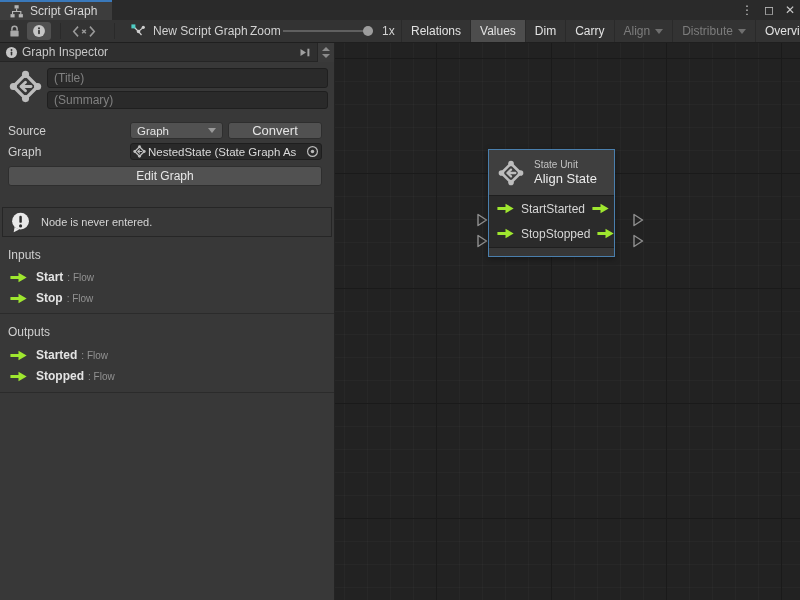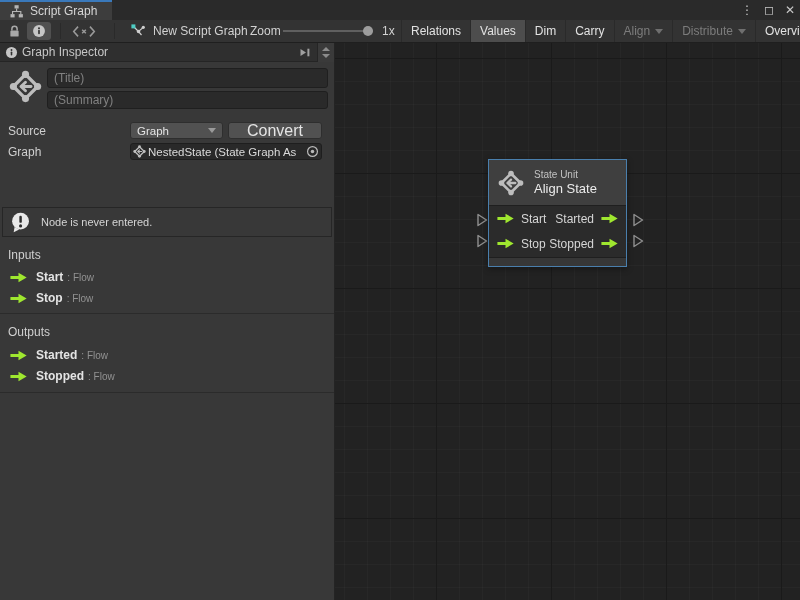--- a/index.html
+++ b/index.html
@@ -66,21 +66,21 @@
   .lbl-source { top:81px; }
   .lbl-graph  { top:102px; }
   .dropdown {
     position:absolute; left:130px; top:79px; width:93px; height:17px; background:#515151;
     border-radius:3px; display:flex; align-items:center; justify-content:space-between;
     padding:0 6px; font-size:11.5px; color:#e4e4e4; border:1px solid #2e2e2e;
   }
   .btn-convert {
     position:absolute; left:228px; top:79px; width:94px; height:17px; background:#515151;
     border-radius:3px; display:flex; align-items:center; justify-content:center;
-    font-size:16px; color:#e4e4e4; border:1px solid #2e2e2e;
+    font-size:13px; color:#e4e4e4; border:1px solid #2e2e2e;
   }
   .object-field {
     position:absolute; left:130px; top:100px; width:192px; height:17px; background:#292929;
     border:1px solid #1e1e1e; border-radius:3px; display:flex; align-items:center;
     padding:0 2px; overflow:hidden;
   }
   .object-field-text { font-size:11.5px; color:#dadada; white-space:nowrap; overflow:hidden; flex:1; margin-left:2px; }
   .object-picker { flex:0 0 auto; }
   .btn-edit-graph {
     position:absolute; left:8px; top:123px; width:314px; height:20px; background:#515151;
@@ -109,21 +109,21 @@
     background-color:#222;
     background-image:
       linear-gradient(to right, #1a1a1a 1px, transparent 1px),
       linear-gradient(to bottom, #1a1a1a 1px, transparent 1px),
       linear-gradient(to right, rgba(255,255,255,0.022) 1px, transparent 1px),
       linear-gradient(to bottom, rgba(255,255,255,0.022) 1px, transparent 1px);
     background-size: 115px 115px, 115px 115px, 23px 23px, 23px 23px;
     background-position: 101px 15px, 101px 15px, 9px 15px, 9px 15px;
   }
   .node {
-    position:absolute; left:153px; top:116px; width:139px; height:108px;
+    position:absolute; left:153px; top:106px; width:127px; height:108px;
     border:1.5px solid #4A7FAD; background:#2b2b2b; box-shadow:0 2px 6px rgba(0,0,0,0.35);
   }
   .node-header { height:46px; background:#3f3f3f; border-bottom:1px solid #1f1f1f; display:flex; align-items:center; gap:10px; padding-left:9px; }
   .node-kind { font-size:10px; color:#c2c2c2; margin-bottom:1px; }
   .node-title { font-size:13px; color:#ececec; white-space:nowrap; }
   .node-row { height:25px; display:flex; align-items:center; justify-content:space-between; padding:0 8px; }
   .node-row .in-group, .node-row .out-group { display:flex; align-items:center; gap:7px; }
   .node-port-label { font-size:12px; color:#d6d6d6; }
   .node-footer { position:absolute; left:0; bottom:0; width:100%; height:9px; background:#373737; border-top:1px solid #1f1f1f; }
   .ext-tri { position:absolute; }
@@ -278,20 +278,23 @@
     <svg width="13" height="13" viewBox="0 0 24 24">
         <use href="#sym-state"></use>
       </svg>
     <span class="object-field-text">NestedState (State Graph As</span>
     <svg class="object-picker" width="13" height="13" viewBox="0 0 14 14">
       <circle cx="7" cy="7" r="5.3" fill="none" stroke="#b9b9b9" stroke-width="1.3"></circle>
       <circle cx="7" cy="7" r="1.9" fill="#b9b9b9"></circle>
     </svg>
   </div>
 
+  <div class="btn-edit-graph">
+    <span>Edit Graph</span>
+  </div>
 
   <div class="warning-box">
     <svg width="22" height="23" viewBox="0 0 24 24">
       <circle cx="11.5" cy="10.5" r="9.2" fill="#e9e9e9"></circle>
       <path d="M5 16.8 L10 19.6 L4 22.5 Z" fill="#e9e9e9"></path>
       <rect x="10.2" y="4.6" width="2.7" height="7.8" rx="1.3" fill="#2d2d2d"></rect>
       <circle cx="11.55" cy="15.7" r="1.7" fill="#2d2d2d"></circle>
     </svg>
     <span class="warning-text">Node is never entered.</span>
   </div>

